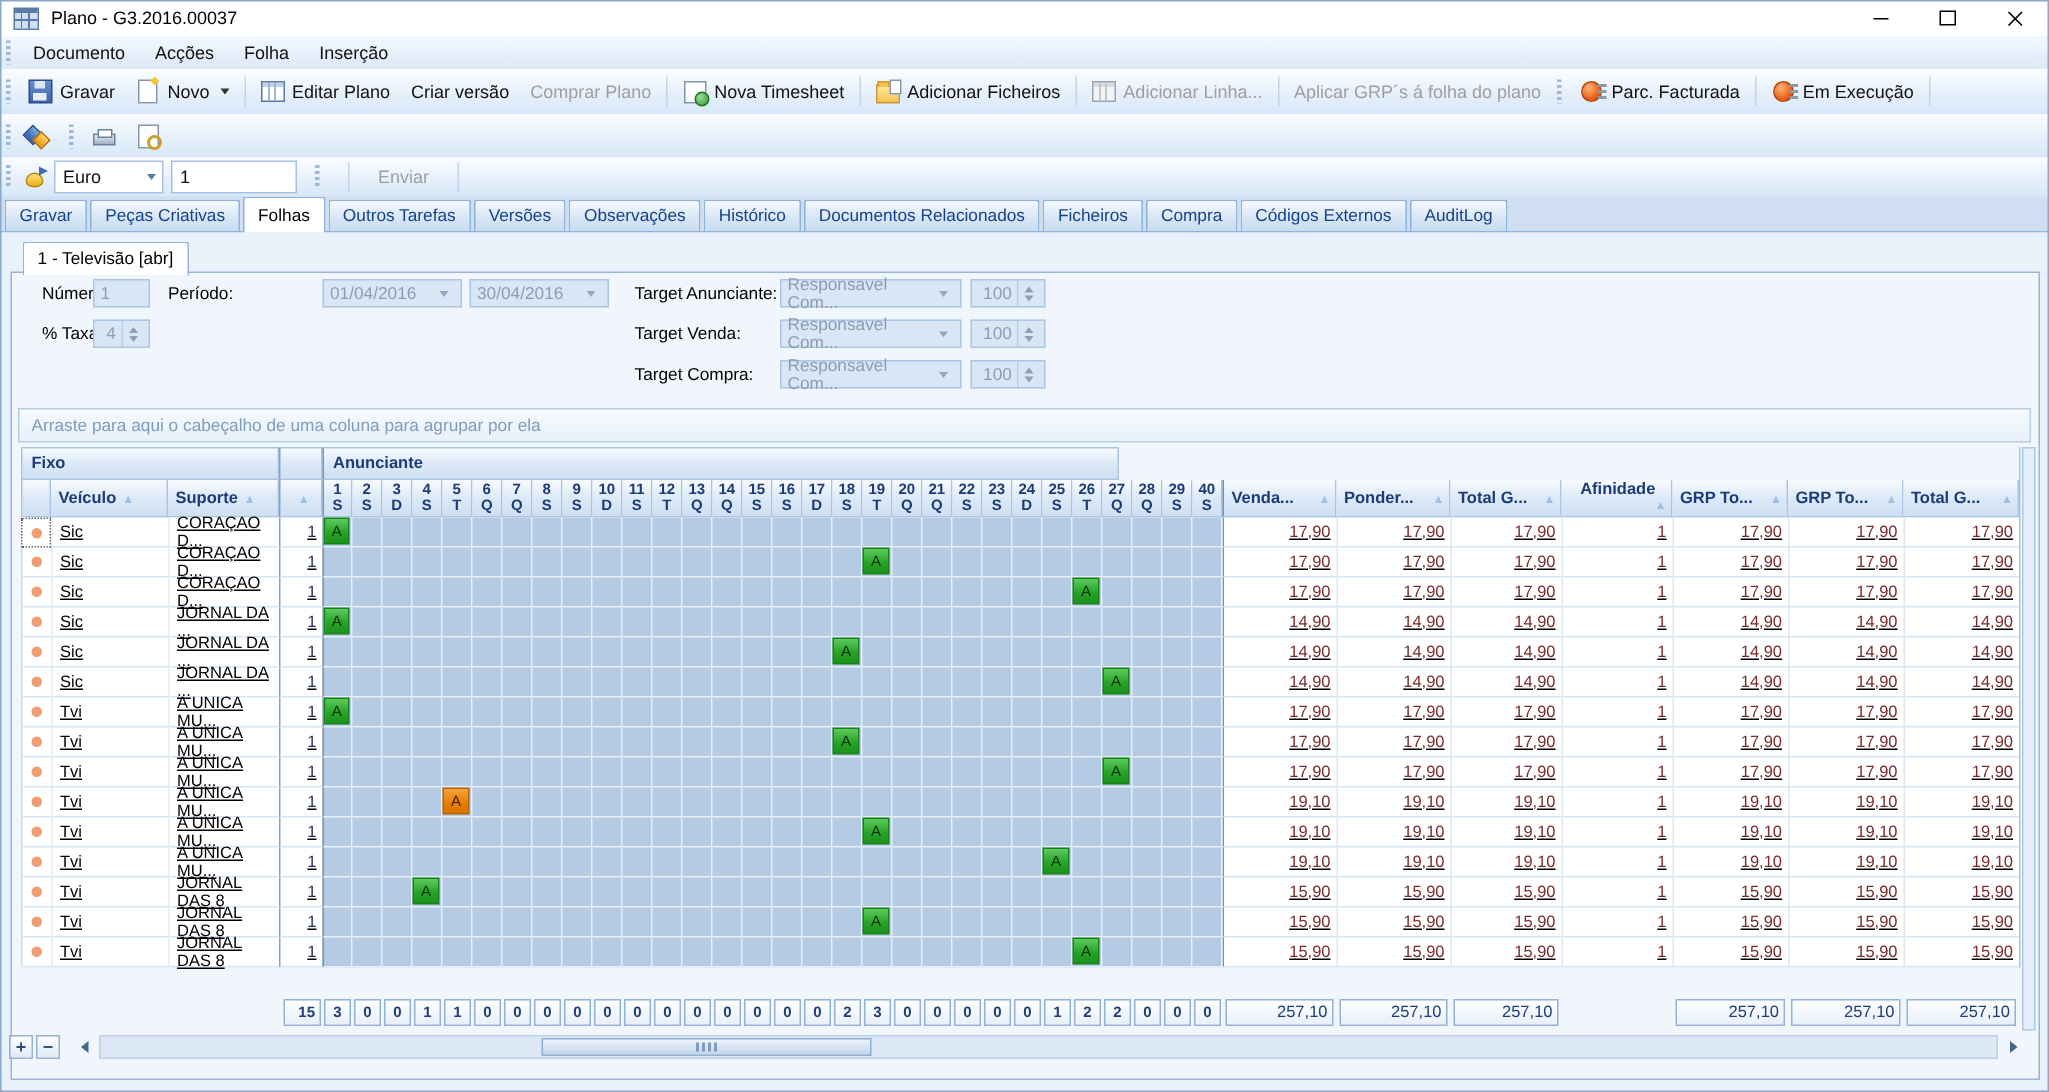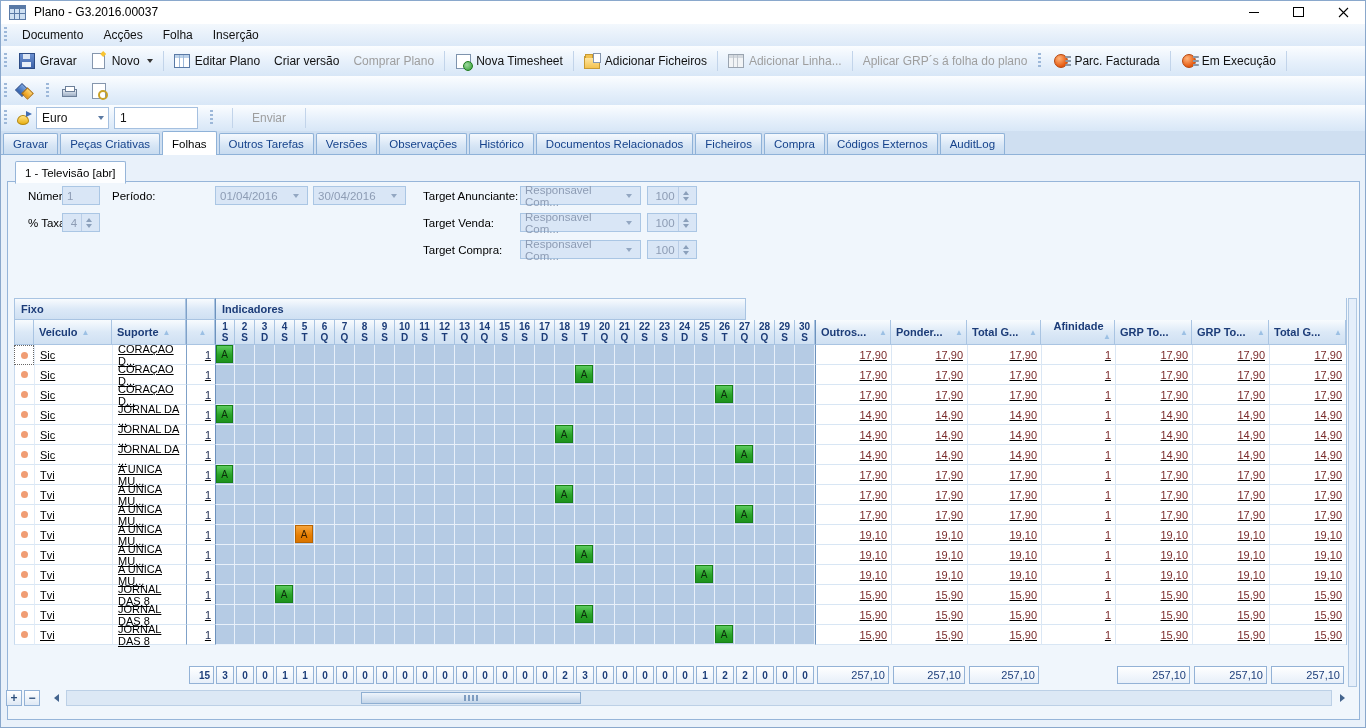--- a/index.html
+++ b/index.html
@@ -419,26 +419,29 @@
       </span>
   </div>
   <div class="dfield" style="left:647px;top:85px;width:50px;">
     <span class="num-right">100</span>
     <span class="spin">
         <span class="sp-up"></span>
         <span class="sp-dn"></span>
       </span>
   </div>
 
+  <div class="groupbar">
+    <span>Arraste para aqui o cabeçalho de uma coluna para agrupar por ela</span>
+  </div>
 
   <div class="grid" style="position:absolute;">
     <div class="band-row">
       <div class="hcell b-first b-fixo">Fixo</div>
       <div class="hcell b-gap"></div>
-      <div class="hcell b-ind">Indicadores</div>
+      <div class="hcell b-ind">Anunciante</div>
     </div>
     <div class="header-row" id="header-row">
         <div class="hcell h-ind"></div>
         <div class="hcell h-veic">
           <span>Veículo</span>
           <span class="tri">▲</span>
         </div>
         <div class="hcell h-sup">
           <span>Suporte</span>
           <span class="tri">▲</span>
@@ -556,25 +559,25 @@
         </div>
         <div class="day-h">
           <span>28</span>
           <span>Q</span>
         </div>
         <div class="day-h">
           <span>29</span>
           <span>S</span>
         </div>
         <div class="day-h">
-          <span>30</span>
+          <span>40</span>
           <span>S</span>
         </div>
         <div class="hcell vh first" style="width: 76px;">
-          <span>Outros...</span>
+          <span>Venda...</span>
           <span class="tri">▲</span>
         </div>
         <div class="hcell vh" style="width: 76px;">
           <span>Ponder...</span>
           <span class="tri">▲</span>
         </div>
         <div class="hcell vh" style="width: 74px;">
           <span>Total G...</span>
           <span class="tri">▲</span>
         </div>

